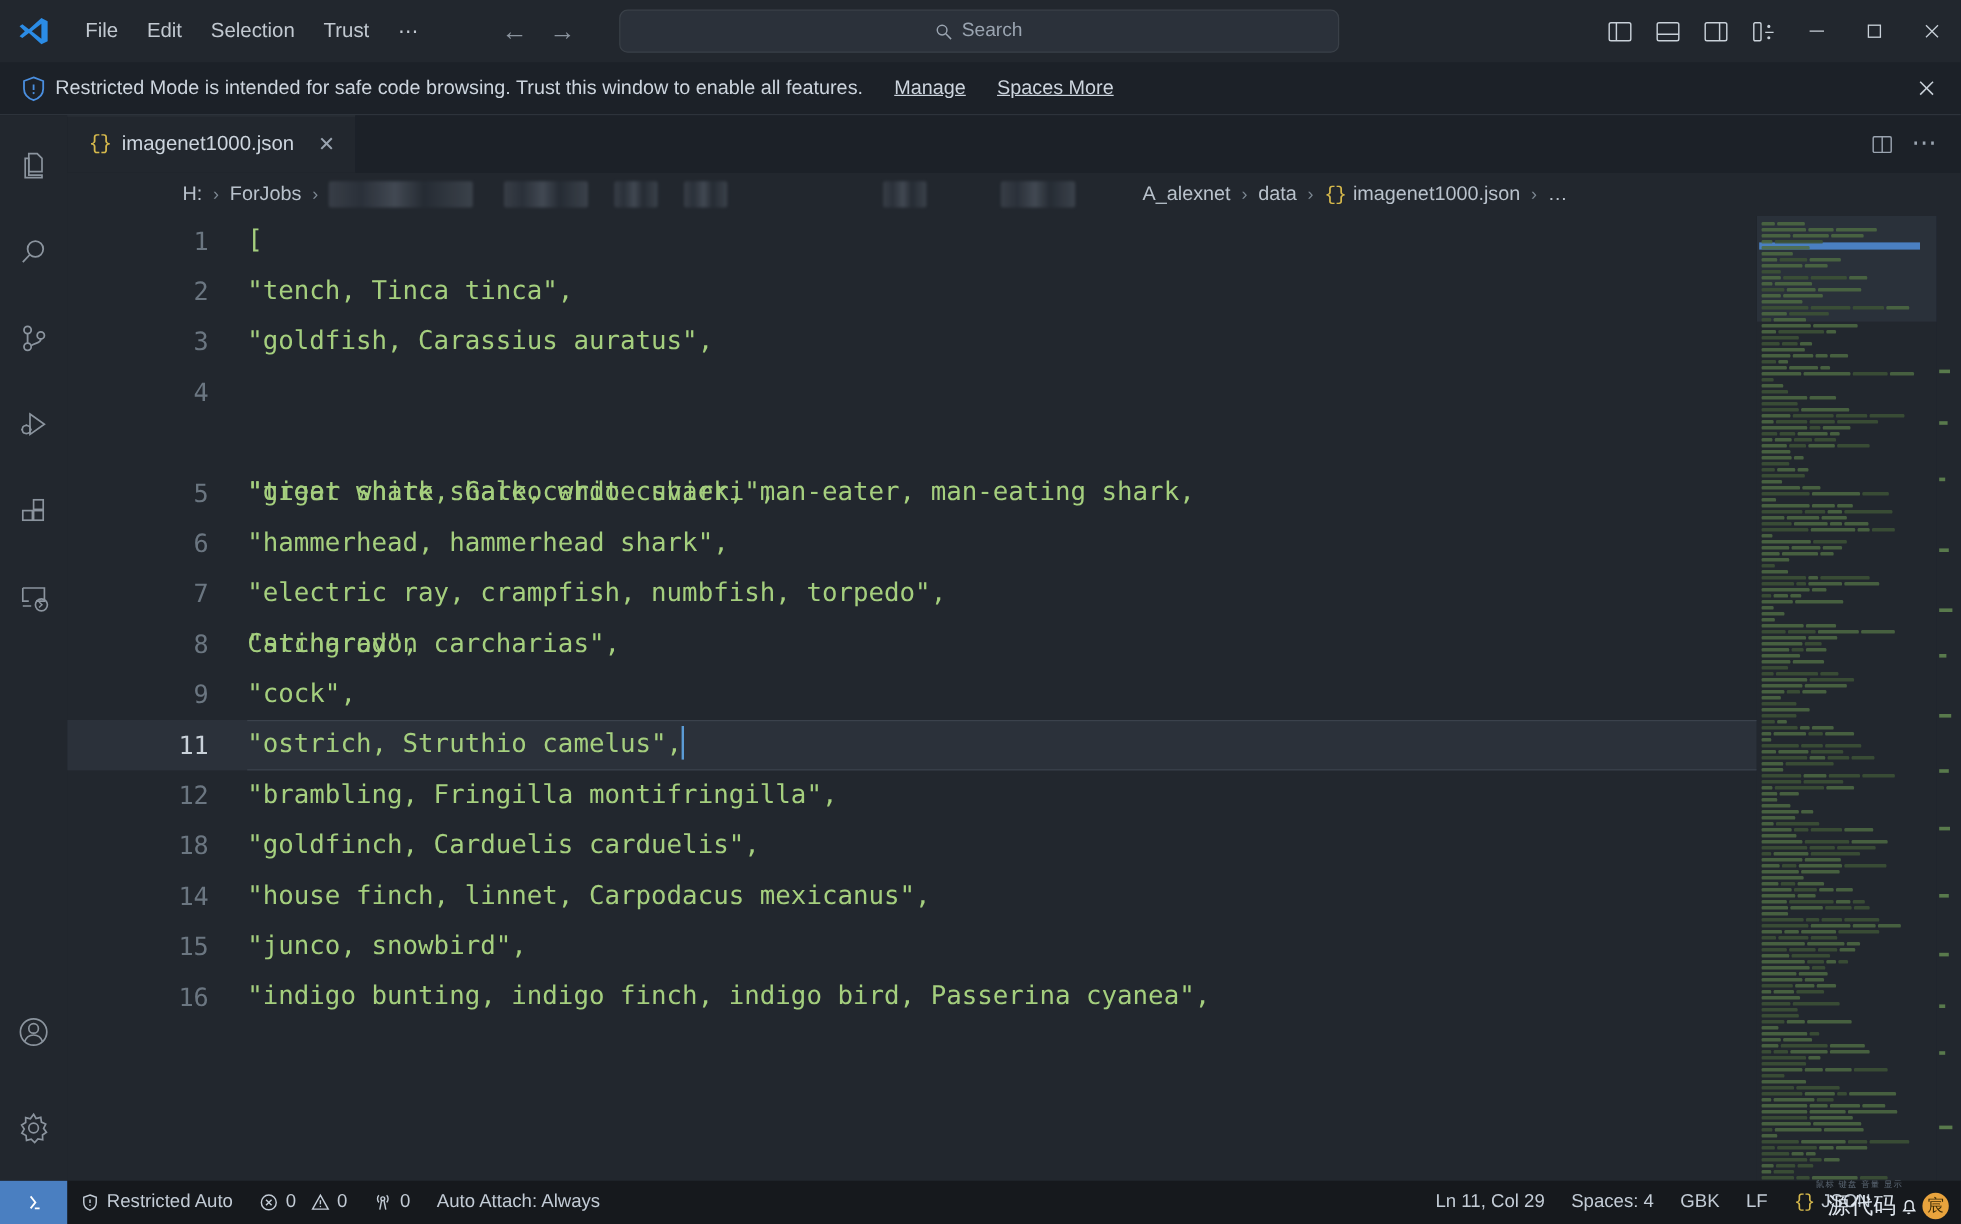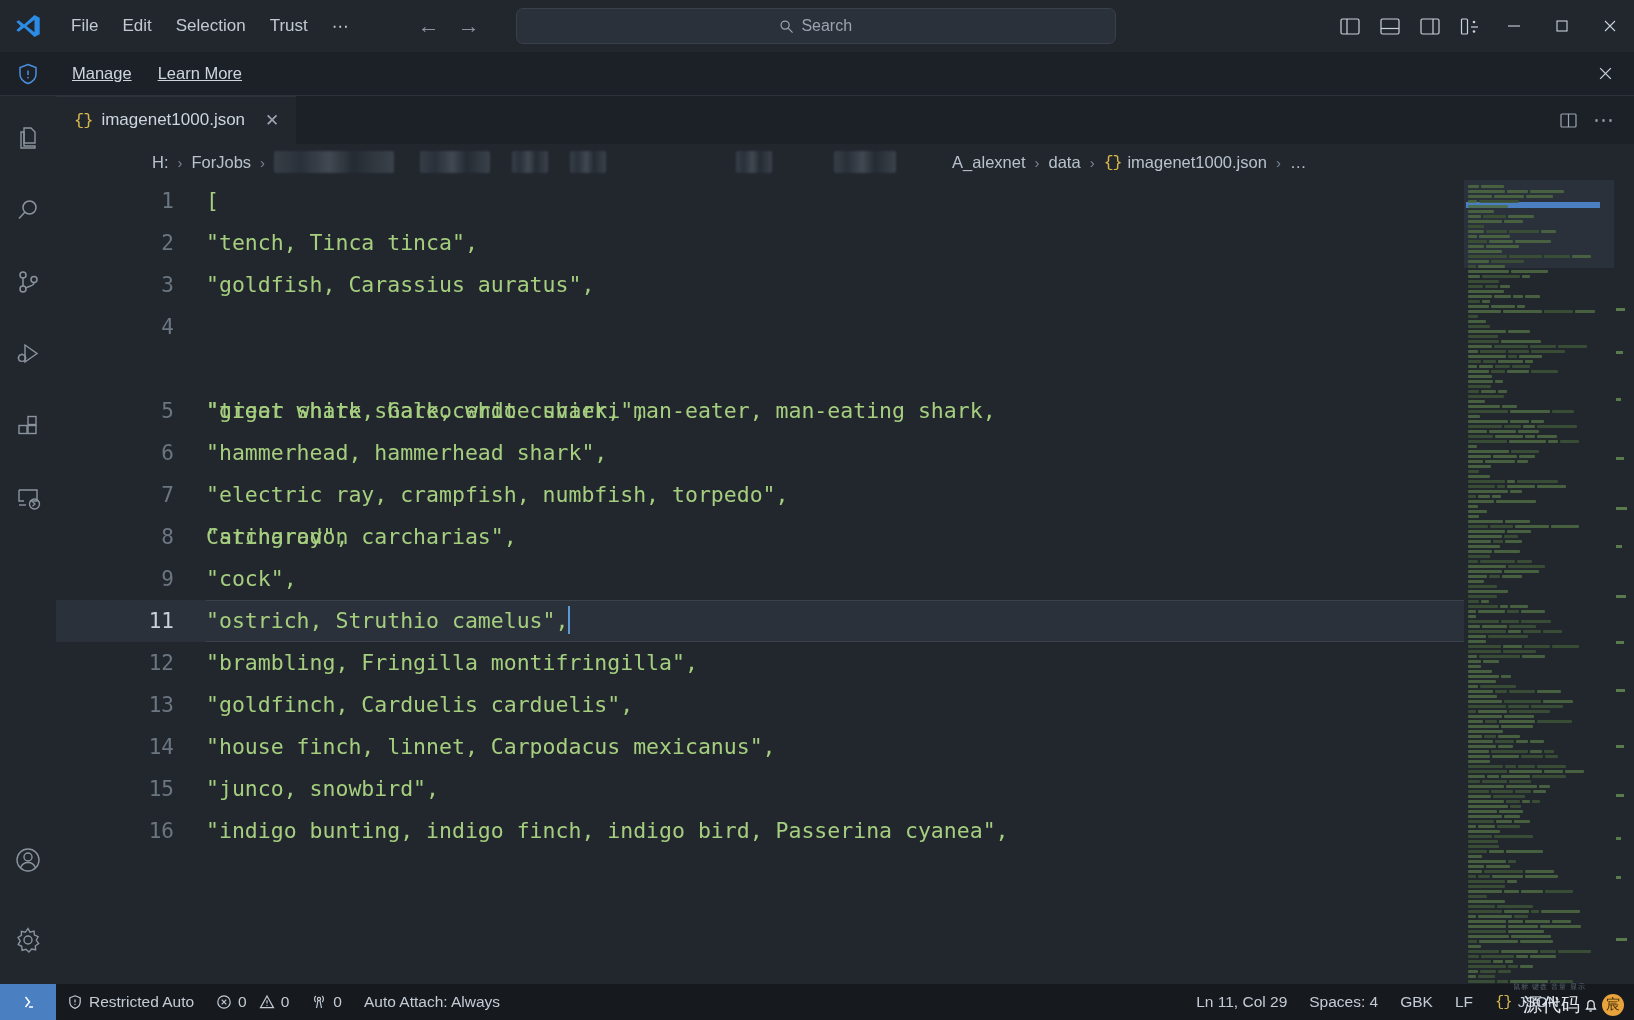--- a/index.html
+++ b/index.html
@@ -270,22 +270,23 @@
       </div>
     </div>
   </div>
 
   <div class="banner">
     <svg class="banner-shield" viewBox="0 0 24 24" fill="none" stroke="#4a8fe0" stroke-width="1.5">
       <path d="M12 2.5 L20 5.5 V12 c0 5-3.5 8-8 9.5 C7.5 20 4 17 4 12 V5.5 Z"></path>
       <line x1="12" y1="8.5" x2="12" y2="13"></line>
         <circle cx="12" cy="15.6" r=".9" fill="#4a8fe0" stroke="none"></circle>
     </svg>
+    <span class="banner-text">Restricted Mode is intended for safe code browsing. Trust this window to enable all features.</span>
     <span class="banner-link">Manage</span>
-    <span class="banner-link">Learn More</span>
+    <span class="banner-link">Spaces More</span>
     <div class="banner-close">
       <svg viewBox="0 0 14 14" stroke="#c9d1d9" stroke-width="1.2">
         <line x1="2" y1="2" x2="12" y2="12"></line>
           <line x1="12" y1="2" x2="2" y2="12"></line>
       </svg>
     </div>
   </div>
 
   <div class="body">
 
@@ -448,21 +449,21 @@
           </div>
           <div class="line current">
             <span class="lnum">11</span>
             <span class="code"><span>"ostrich, Struthio camelus",</span><span class="cursor"></span></span>
           </div>
           <div class="line">
             <span class="lnum">12</span>
             <span class="code">"brambling, Fringilla montifringilla",</span>
           </div>
           <div class="line">
-            <span class="lnum">13</span>
+            <span class="lnum">18</span>
             <span class="code">"goldfinch, Carduelis carduelis",</span>
           </div>
           <div class="line">
             <span class="lnum">14</span>
             <span class="code">"house finch, linnet, Carpodacus mexicanus",</span>
           </div>
           <div class="line">
             <span class="lnum">15</span>
             <span class="code">"junco, snowbird",</span>
           </div>

